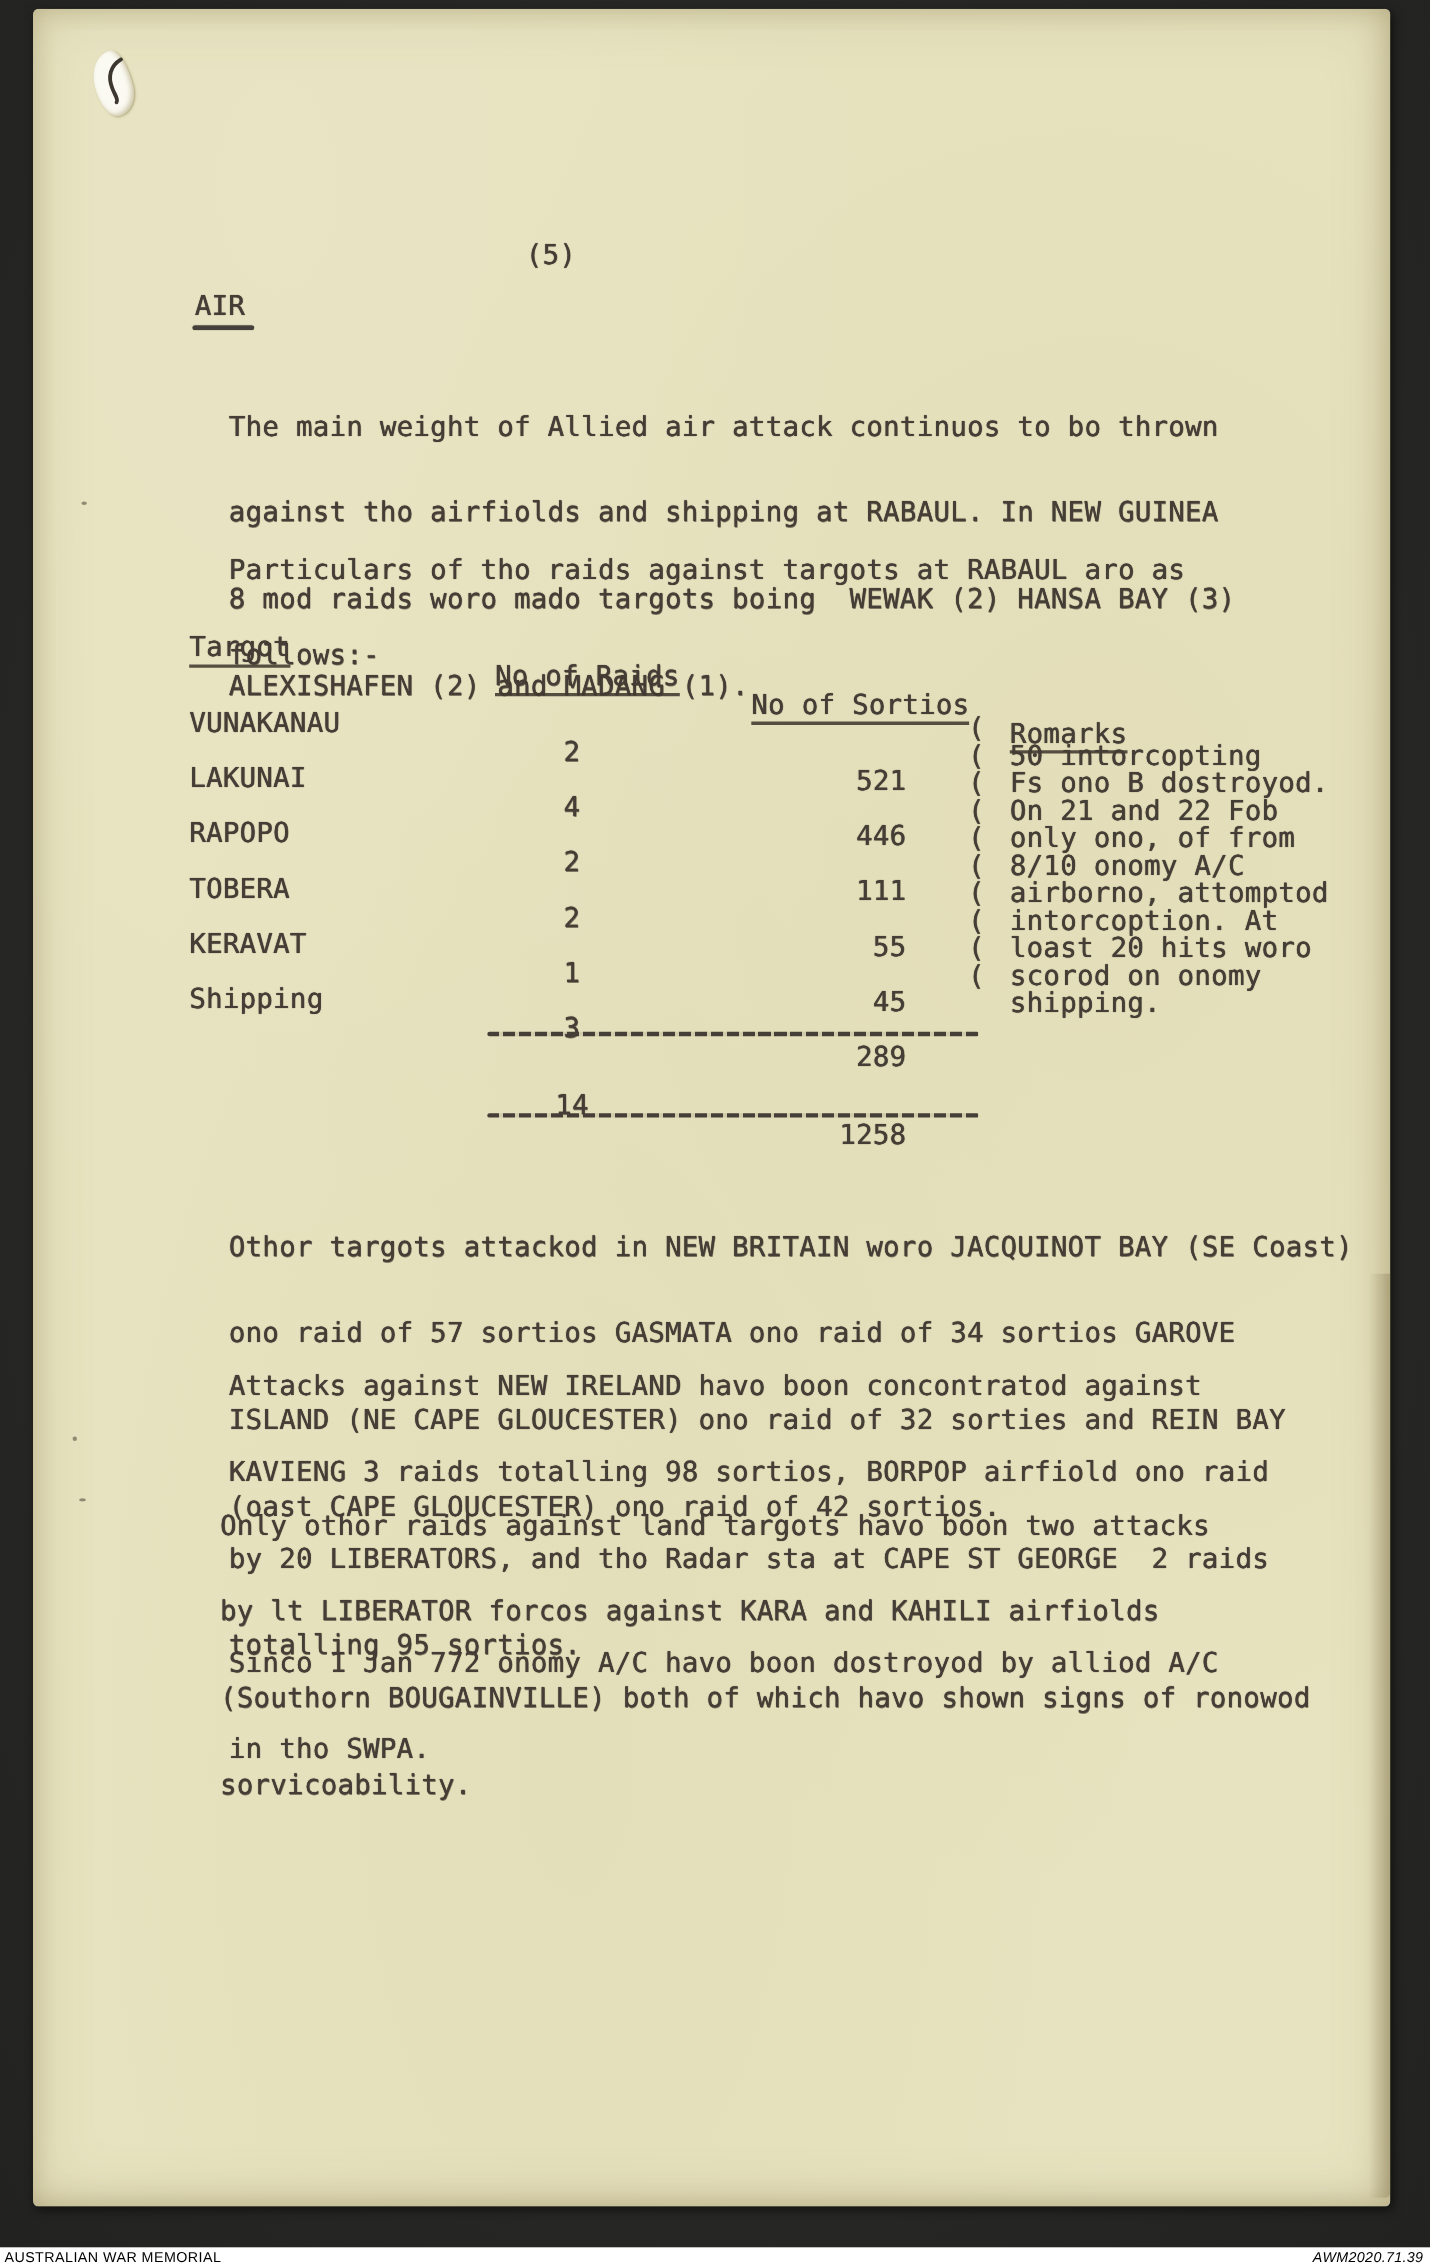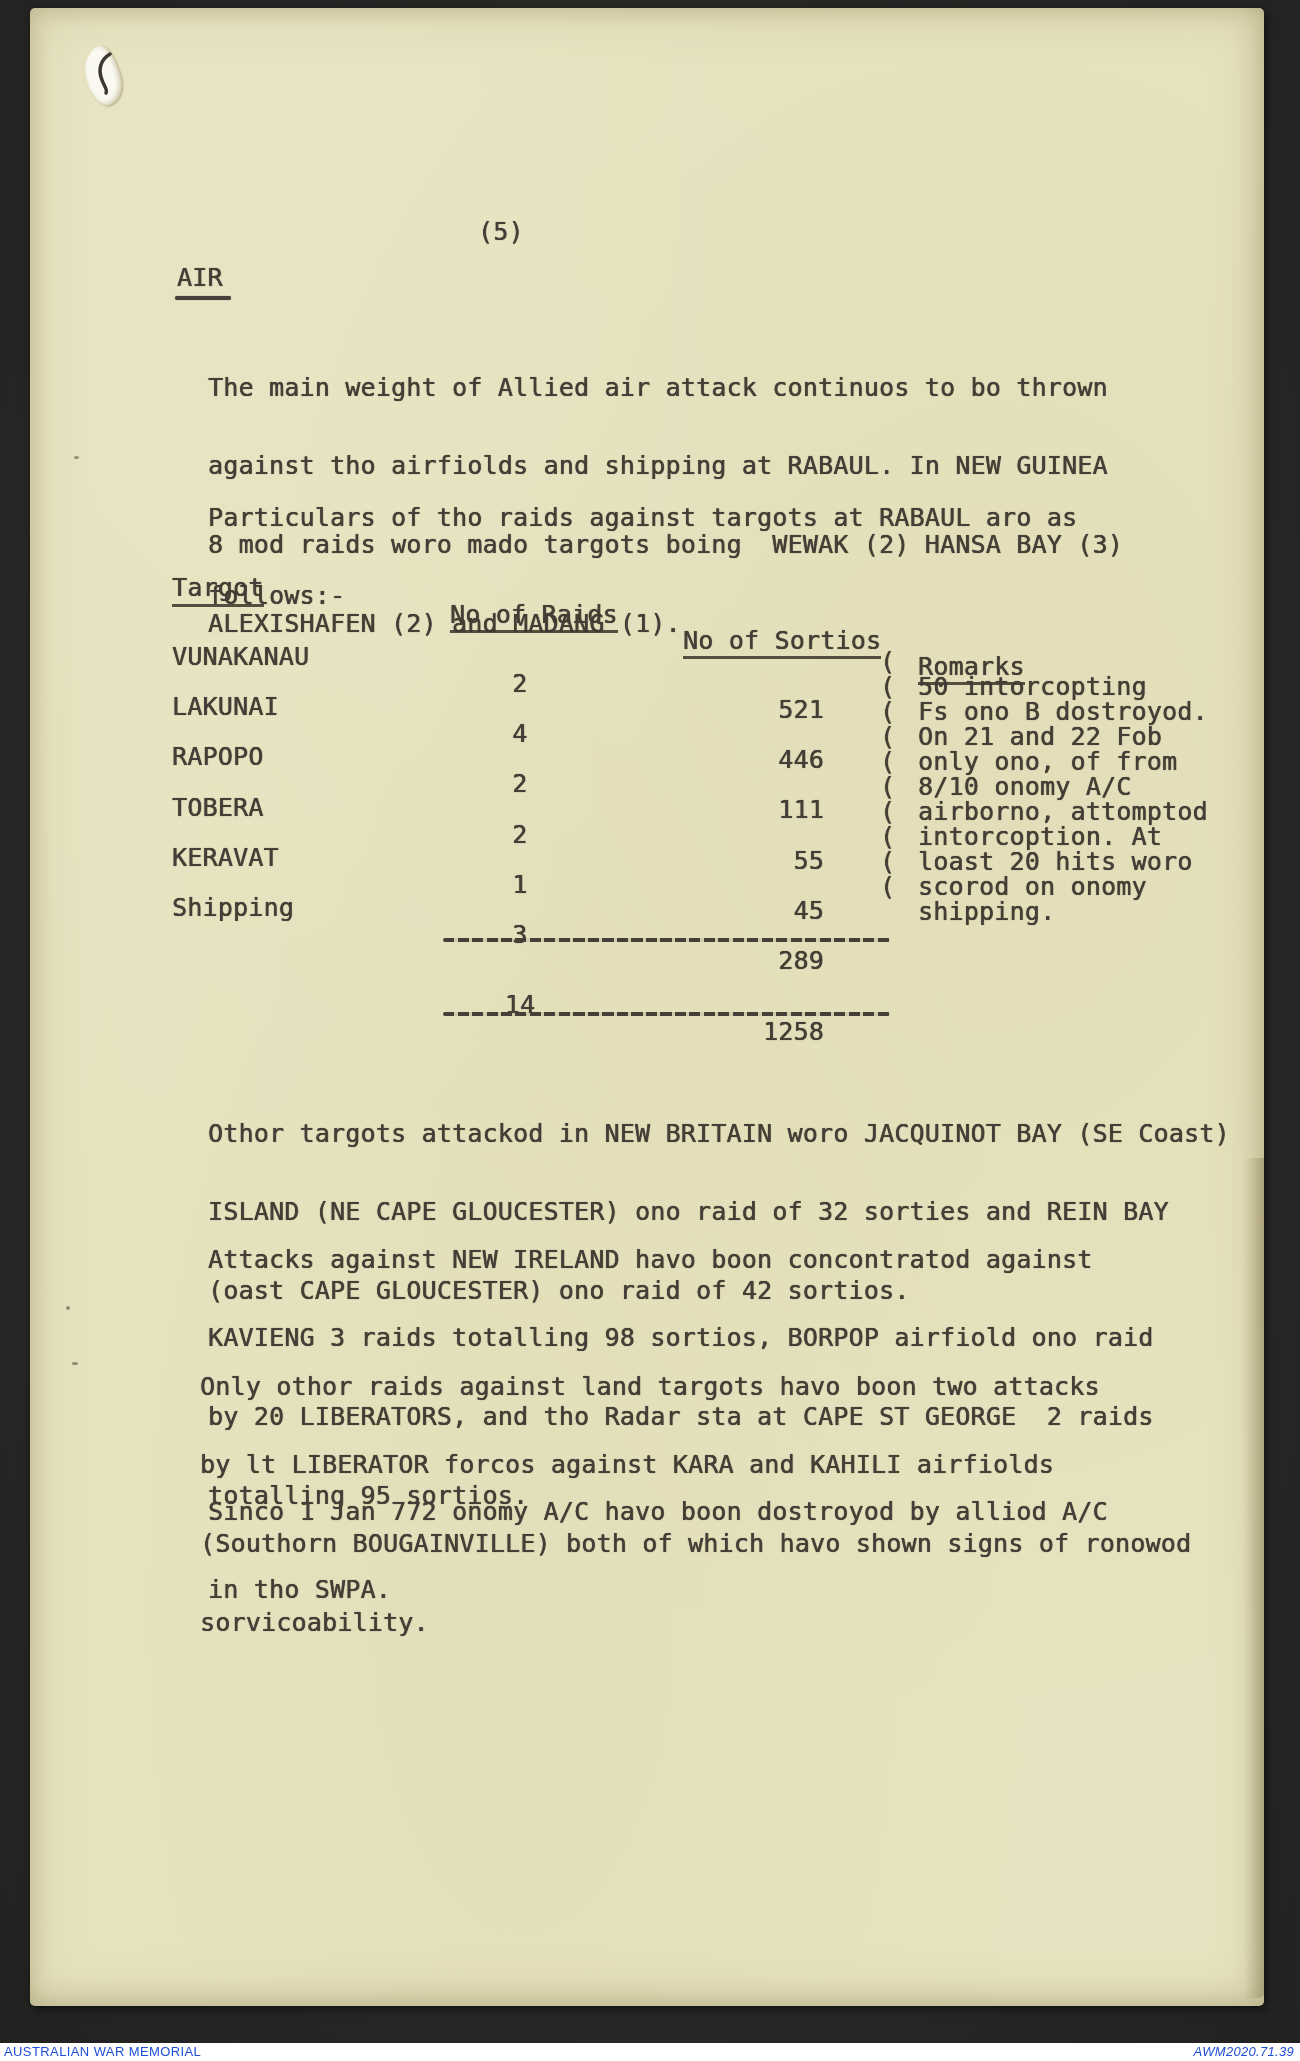--- a/index.html
+++ b/index.html
@@ -71,21 +71,21 @@
     transform:rotate(-14deg);
     box-shadow:inset -2px -2px 5px rgba(150,135,80,0.45), 1px 1px 2px rgba(130,115,65,0.5);
   }
   .tear-mark{position:absolute;left:92px;top:50px;}
   .speck{position:absolute;background:#56503f;border-radius:50%;opacity:0.6;}
   
   .footer-strip{
     position:absolute;left:0;top:2043px;width:1300px;height:18px;
     background:#ffffff;
     font-family:"Liberation Sans","DejaVu Sans",sans-serif;
-    color:#1d4ed8;
+    color:#000000;
   }
   .footer-left{
     position:absolute;left:4px;top:1px;font-size:13px;letter-spacing:0.4px;
   }
   .footer-right{
     position:absolute;right:6px;top:1px;font-size:13px;letter-spacing:0.3px;font-style:italic;
   }
 </style>
 </head>
 <body>
@@ -204,20 +204,21 @@
 
   <div class="dashline" style="top:938px;"></div>
   <div class="tw" style="left:0;top:966px;width:1300px;">
     <span class="cell-raids">14</span>
     <span class="cell-sorties">1258</span>
   </div>
   <div class="dashline" style="top:1012px;"></div>
 
   <div class="tw" style="left:208px;top:1068px;">
     <div>Othor targots attackod in NEW BRITAIN woro JACQUINOT BAY (SE Coast)</div>
+    <div>ono raid of 57 sortios GASMATA ono raid of 34 sortios GAROVE</div>
     <div>ISLAND (NE CAPE GLOUCESTER) ono raid of 32 sorties and REIN BAY</div>
     <div>(oast CAPE GLOUCESTER) ono raid of 42 sortios.</div>
   </div>
 
   <div class="tw" style="left:208px;top:1194px;">
     <div>Attacks against NEW IRELAND havo boon concontratod against</div>
     <div>KAVIENG 3 raids totalling 98 sortios, BORPOP airfiold ono raid</div>
     <div>by 20 LIBERATORS, and tho Radar sta at CAPE ST GEORGE  2 raids</div>
     <div>totalling 95 sortios.</div>
   </div>

